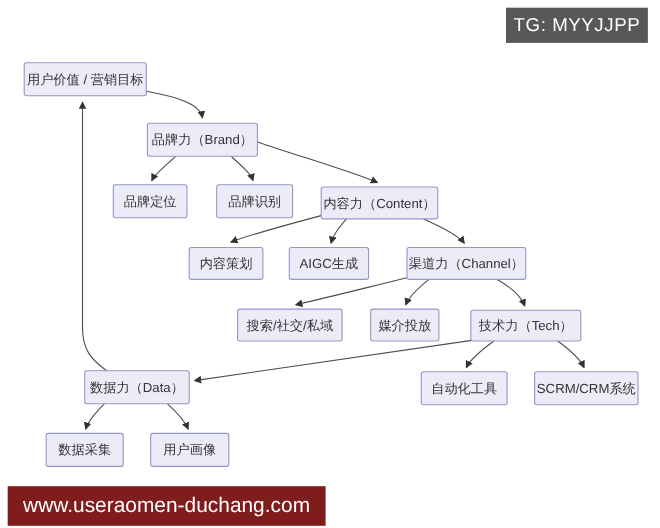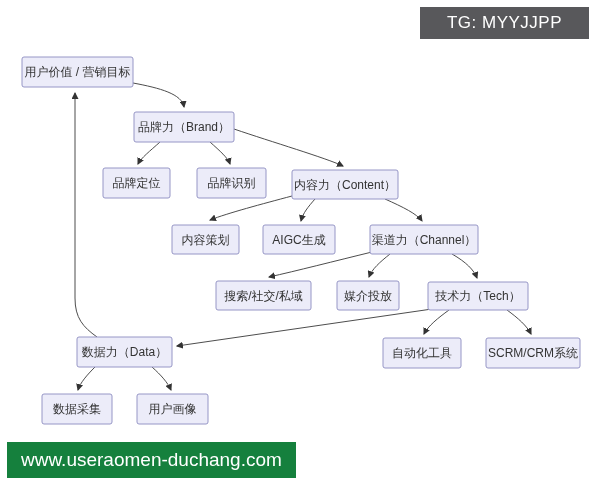--- a/index.html
+++ b/index.html
@@ -27,27 +27,27 @@
     stroke:#4d4d4d;
     stroke-width:1;
   }
   .badge{
     position:absolute;
     top:7px;right:11px;
     background:#58585b;
     color:#ffffff;
     font-size:17px;
     letter-spacing:0.5px;
-    padding:6px 27px;
+    padding:6px 7px;
     white-space:nowrap;
   }
   .footer-url{
     position:absolute;
     left:7px;top:442px;
-    background:#15803d;
+    background:#7f1d1d;
     color:#ffffff;
     font-size:19px;
     padding:7px 14px;
     white-space:nowrap;
   }
 </style>
 </head>
 <body>
 
 <div class="canvas">

